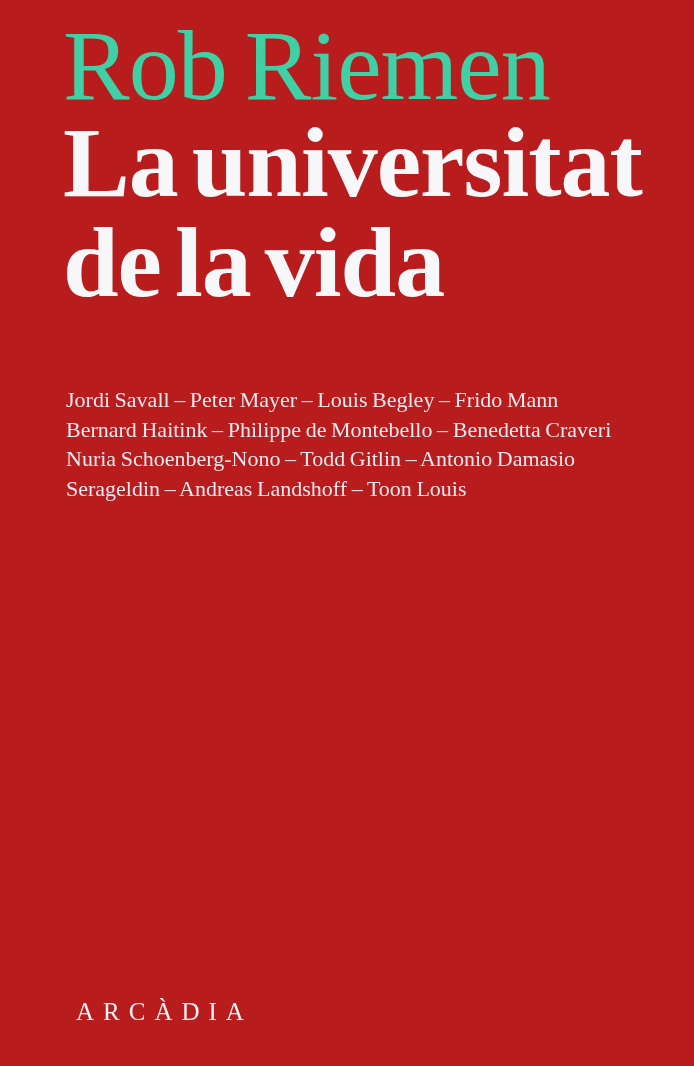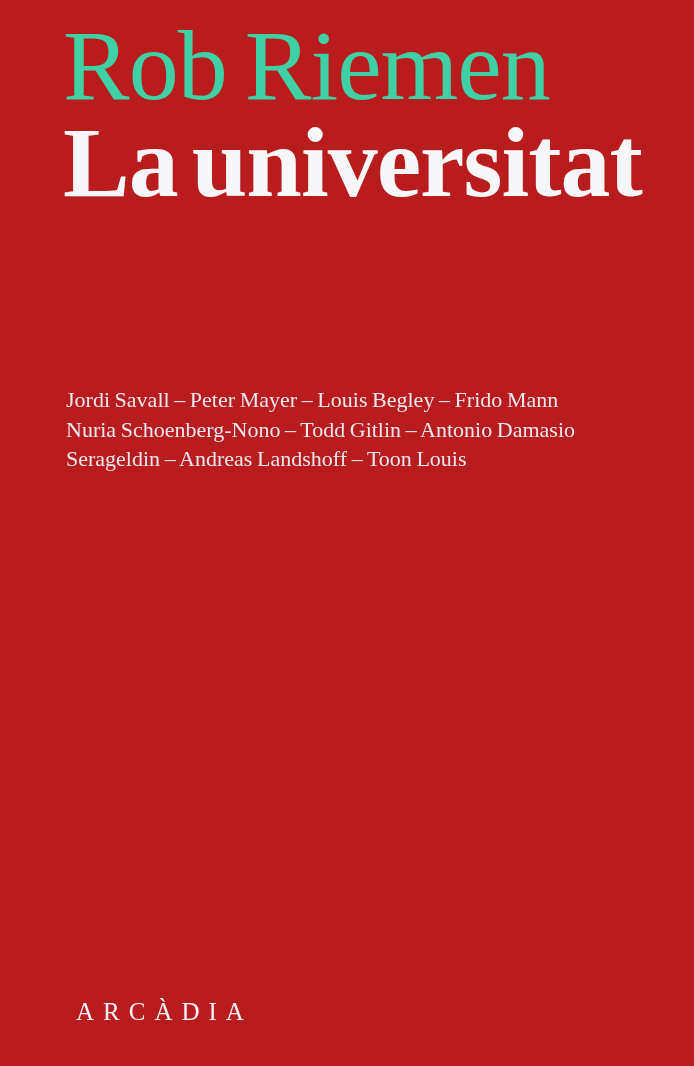--- a/index.html
+++ b/index.html
@@ -71,23 +71,25 @@
 </style>
 </head>
 <body>
 
 <div class="cover">
 
   <h1 class="author">Rob Riemen</h1>
 
   <h2 class="title">
     <span class="title-line">La universitat</span>
+    <span class="title-line">de la vida</span>
   </h2>
 
   <div class="names">
     <div class="names-line">Jordi Savall – Peter Mayer – Louis Begley – Frido Mann</div>
+    <div class="names-line">Bernard Haitink – Philippe de Montebello – Benedetta Craveri</div>
     <div class="names-line">Nuria Schoenberg-Nono – Todd Gitlin – Antonio Damasio</div>
     <div class="names-line">Serageldin – Andreas Landshoff – Toon Louis</div>
   </div>
 
   <div class="publisher">ARCÀDIA</div>
 
 </div>
 
 </body></html>

